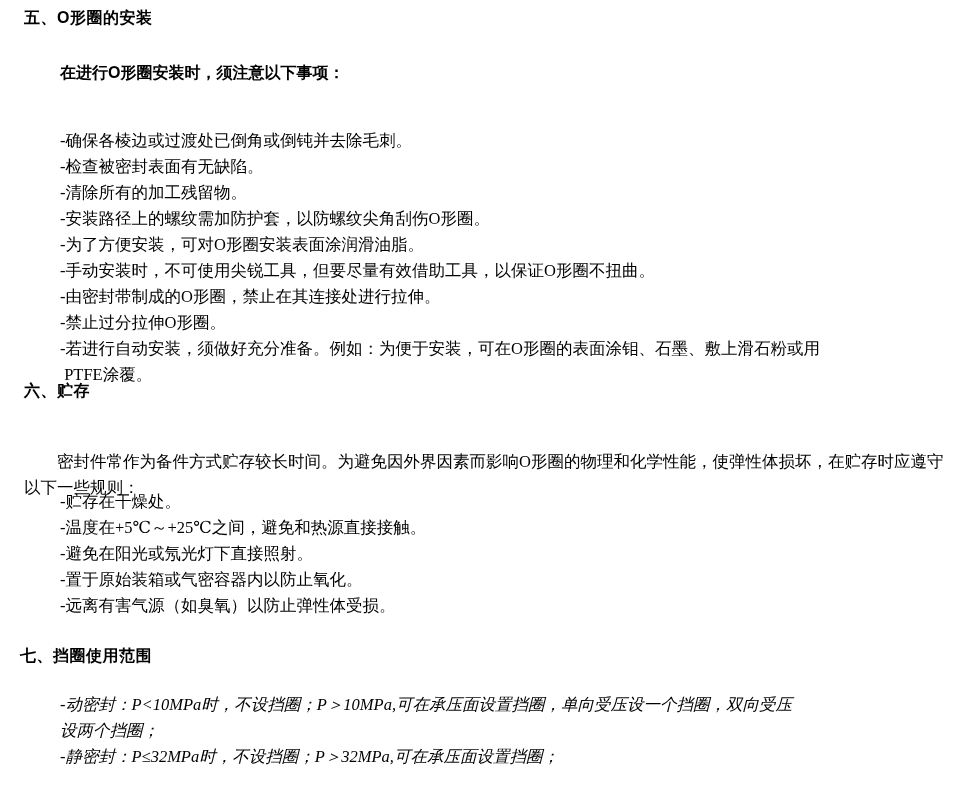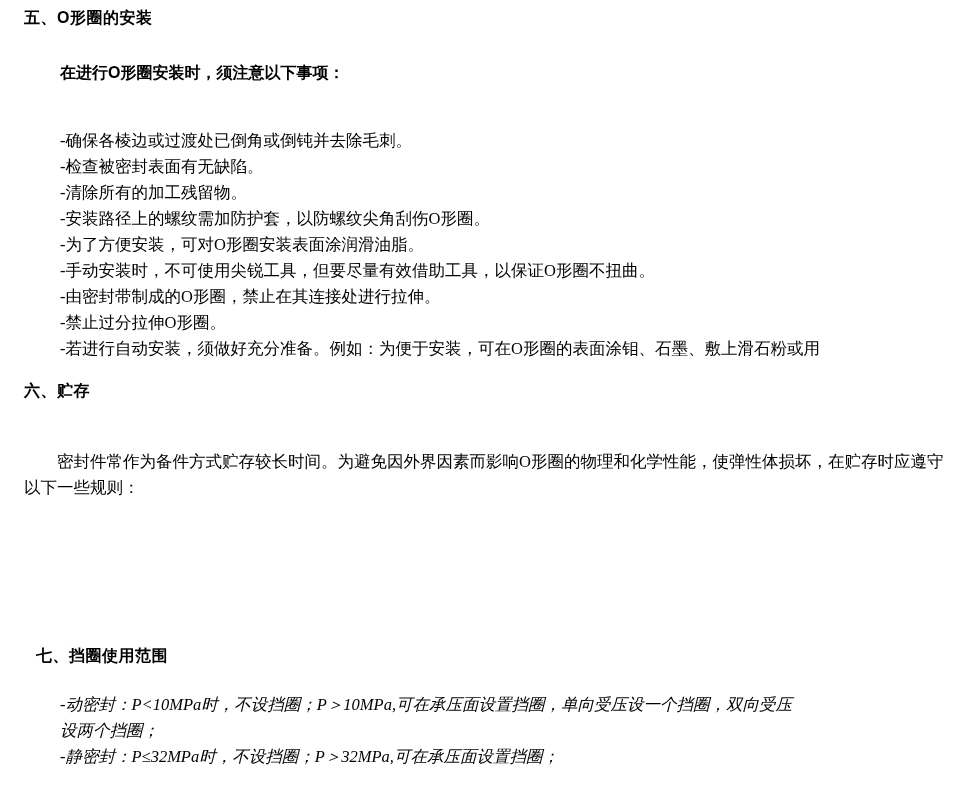--- a/index.html
+++ b/index.html
@@ -54,21 +54,21 @@
     white-space: pre-wrap;
   }
   
   .blk { position: absolute; }
   #h-install       { left: 24px;  top: 8px; }
   #sub-install     { left: 60px;  top: 63px; }
   #list-install    { left: 60px;  top: 100px; width: 900px; margin-top: 28px; }
   #h-storage       { left: 24px;  top: 381px; }
   #p-storage       { left: 24px;  top: 449px; width: 926px; }
   #list-storage    { left: 60px;  top: 489px; width: 880px; }
-  #h-backup        { left: 36px;  top: 646px; }
+  #h-backup        { left: 20px;  top: 646px; }
   #list-backup     { left: 60px;  top: 692px; width: 900px; font-style: italic; }
   .hang {
     display: block;
     padding-left: 72px;
     text-indent: 0;
   }
 </style>
 </head>
 <body>
 
@@ -81,26 +81,34 @@
   <ul class="bullet-list blk" id="list-install">
     <li>-确保各棱边或过渡处已倒角或倒钝并去除毛刺。</li>
     <li>-检查被密封表面有无缺陷。</li>
     <li>-清除所有的加工残留物。</li>
     <li>-安装路径上的螺纹需加防护套，以防螺纹尖角刮伤O形圈。</li>
     <li>-为了方便安装，可对O形圈安装表面涂润滑油脂。</li>
     <li>-手动安装时，不可使用尖锐工具，但要尽量有效借助工具，以保证O形圈不扭曲。</li>
     <li>-由密封带制成的O形圈，禁止在其连接处进行拉伸。</li>
     <li>-禁止过分拉伸O形圈。</li>
     <li>-若进行自动安装，须做好充分准备。例如：为便于安装，可在O形圈的表面涂钼、石墨、敷上滑石粉或用</li>
+    <li> PTFE涂覆。</li>
   </ul>
 
   <h2 class="section-heading blk" id="h-storage">六、贮存</h2>
 
   <p class="para blk" id="p-storage" style="text-indent:2em; margin:0;">密封件常作为备件方式贮存较长时间。为避免因外界因素而影响O形圈的物理和化学性能，使弹性体损坏，在贮存时应遵守以下一些规则：</p>
 
+  <ul class="bullet-list blk" id="list-storage">
+    <li>-贮存在干燥处。</li>
+    <li>-温度在+5℃～+25℃之间，避免和热源直接接触。</li>
+    <li>-避免在阳光或氖光灯下直接照射。</li>
+    <li>-置于原始装箱或气密容器内以防止氧化。</li>
+    <li>-远离有害气源（如臭氧）以防止弹性体受损。</li>
+  </ul>
 
   <h2 class="section-heading blk" id="h-backup">七、挡圈使用范围</h2>
 
   <ul class="bullet-list blk" id="list-backup">
     <li>-动密封：P&lt;10MPa时，不设挡圈；P＞10MPa,可在承压面设置挡圈，单向受压设一个挡圈，双向受压</li>
     <li class="hang">设两个挡圈；</li>
     <li>-静密封：P≤32MPa时，不设挡圈；P＞32MPa,可在承压面设置挡圈；</li>
   </ul>
 
 </div>

